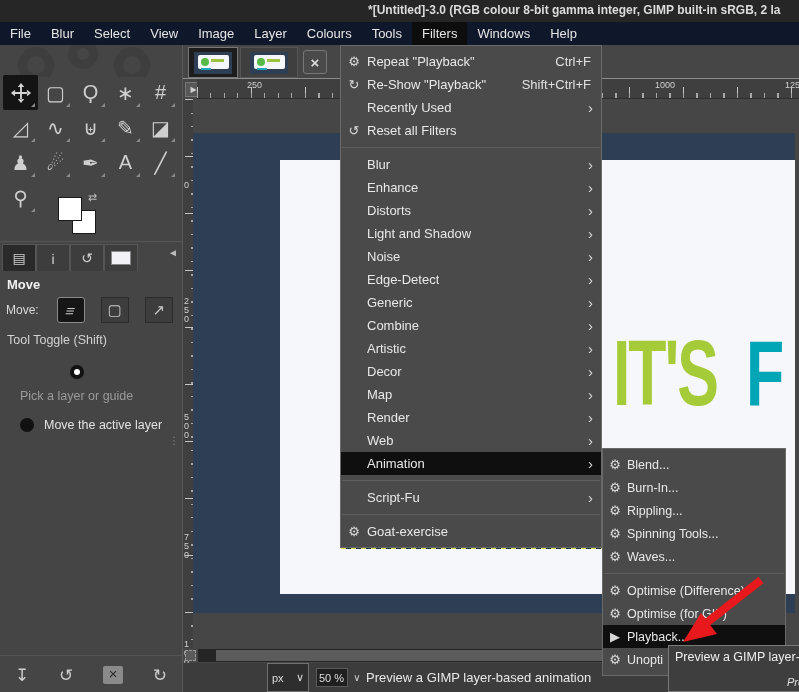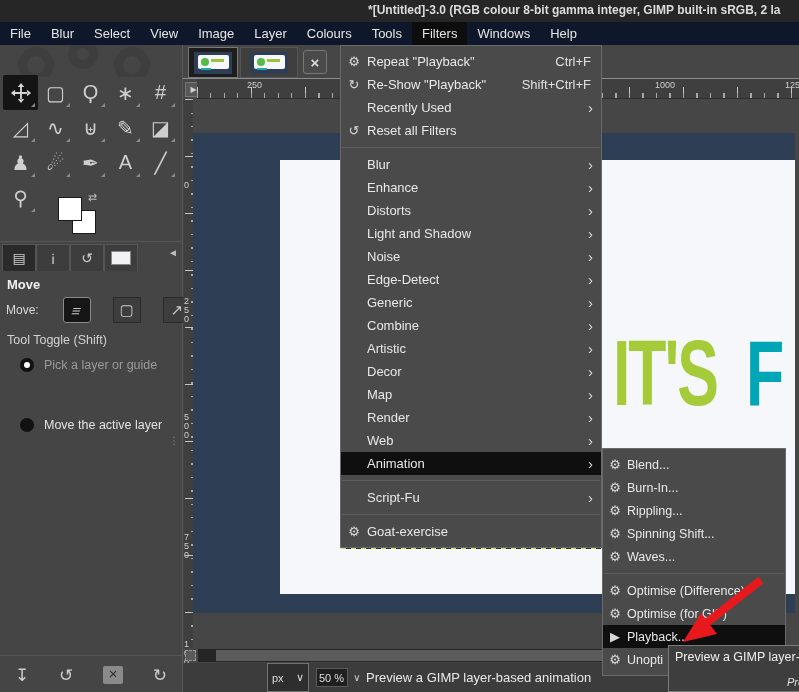--- a/index.html
+++ b/index.html
@@ -39,29 +39,29 @@
   .dock-divider { position:absolute; left:0; top:196px; width:182px; height:1px; background:#565656; }
 
   .dock-tabs { position:absolute; left:2px; top:199px; width:180px; height:27px; display:flex; }
   .dtab { width:34px; height:27px; display:flex; align-items:center; justify-content:center;
     color:#cfcfcf; font-size:14px; background:#3d3d3d; border:1px solid #555; border-bottom:none; }
   .dtab.active { background:#2a2a2a; }
   .dtab .thumb-mini { width:20px; height:14px; background:#f2f2f6; border:1px solid #888; }
   .dock-collapse { position:absolute; right:4px; top:202px; color:#bdbdbd; font-size:10px; }
 
   .tool-title { position:absolute; left:7px; top:232px; color:#f0f0f0; font-size:13px; font-weight:bold; }
-  .move-row { position:absolute; left:6px; top:252px; display:flex; align-items:center; gap:22px; }
+  .move-row { position:absolute; left:6px; top:252px; display:flex; align-items:center; gap:16px; }
   .move-row .lbl { color:#d8d8d8; font-size:12px; margin-right:2px; }
   .mv-btn { width:28px; height:26px; background:#3d3d3d; border:1px solid #2b2b2b; color:#c8c8c8;
     font-size:15px; display:flex; align-items:center; justify-content:center; }
   .mv-btn.active { background:#161616; border:1px solid #8a8a8a; border-radius:3px; }
   .mv-btn.skew span { display:inline-block; transform:skewX(-18deg); }
   .toggle-label { position:absolute; left:7px; top:288px; color:#d2d2d2; font-size:12.5px; }
   .radio-row { position:absolute; left:20px; display:flex; align-items:center; gap:10px; }
-  .radio-row.r1 { top:313px; } .radio-row.r2 { top:345px;margin-top:28px; }
+  .radio-row.r1 { top:320px;flex-direction:column; } .radio-row.r2 { top:345px;margin-top:28px; }
   .radio { width:14px; height:14px; border-radius:50%; background:#111; position:relative; }
   .radio.sel::after { content:""; position:absolute; left:4px; top:4px; width:6px; height:6px;
     border-radius:50%; background:#fff; }
   .radio-row .rlabel { font-size:12.5px; }
   .radio-row.r1 .rlabel { color:#9a9a9a; }
   .radio-row.r2 .rlabel { color:#e2e2e2; }
   .scroll-grip { position:absolute; right:2px; top:390px; color:#8a8a8a; font-size:10px; letter-spacing:1px; }
 
   .dock-footer-line { position:absolute; left:0; bottom:36px; width:182px; height:1px; background:#545454; }
   .dock-footer { position:absolute; left:0; bottom:2px; width:182px; height:30px; display:flex;
@@ -480,21 +480,21 @@
     <div class="mi">
         <span class="mi-ic">⚙</span>
         <span class="mi-label">Burn-In...</span>
       </div>
     <div class="mi">
         <span class="mi-ic">⚙</span>
         <span class="mi-label">Rippling...</span>
       </div>
     <div class="mi">
         <span class="mi-ic">⚙</span>
-        <span class="mi-label">Spinning Shift...</span>
+        <span class="mi-label">Spinning Tools...</span>
       </div>
     <div class="mi">
         <span class="mi-ic">⚙</span>
         <span class="mi-label">Waves...</span>
       </div>
     <div class="menu-sep"></div>
     <div class="mi">
         <span class="mi-ic">⚙</span>
         <span class="mi-label">Optimise (Difference)</span>
       </div>

